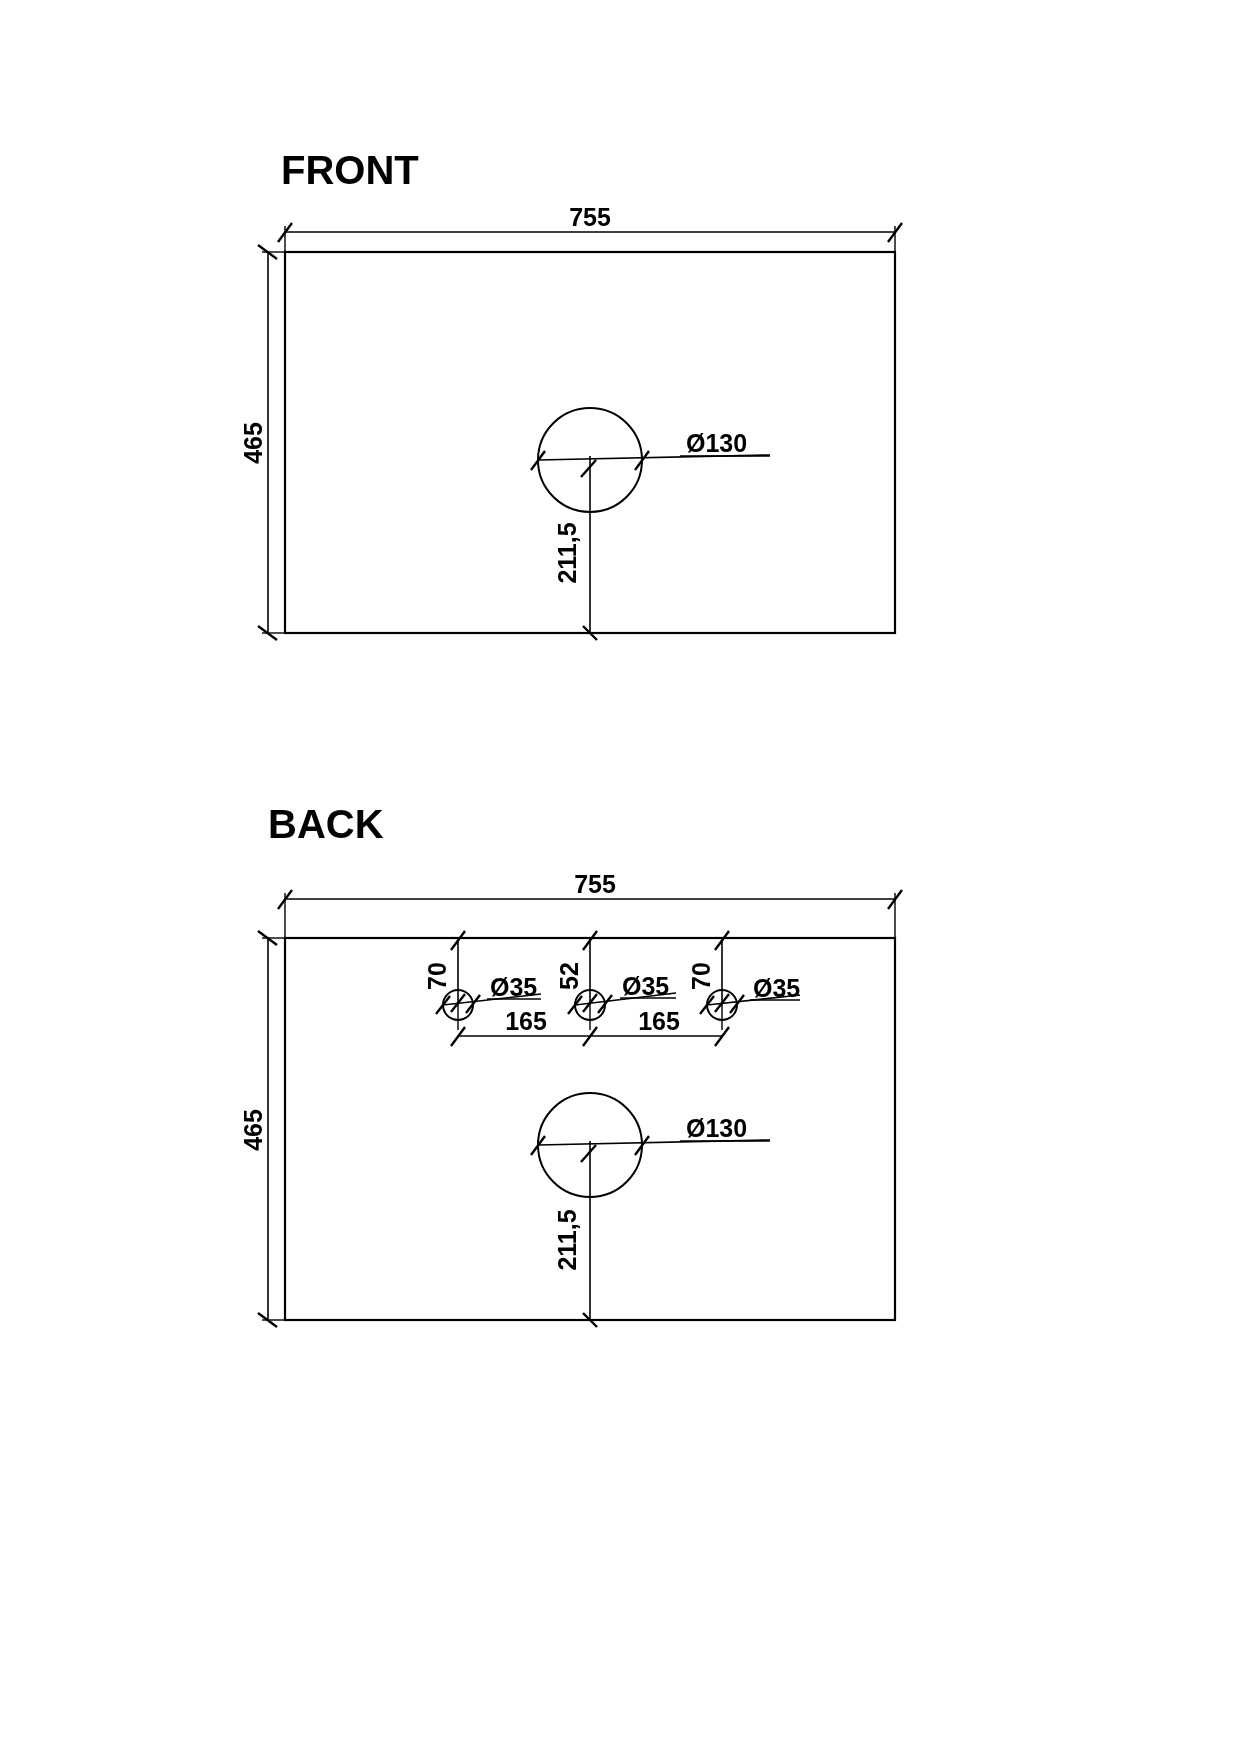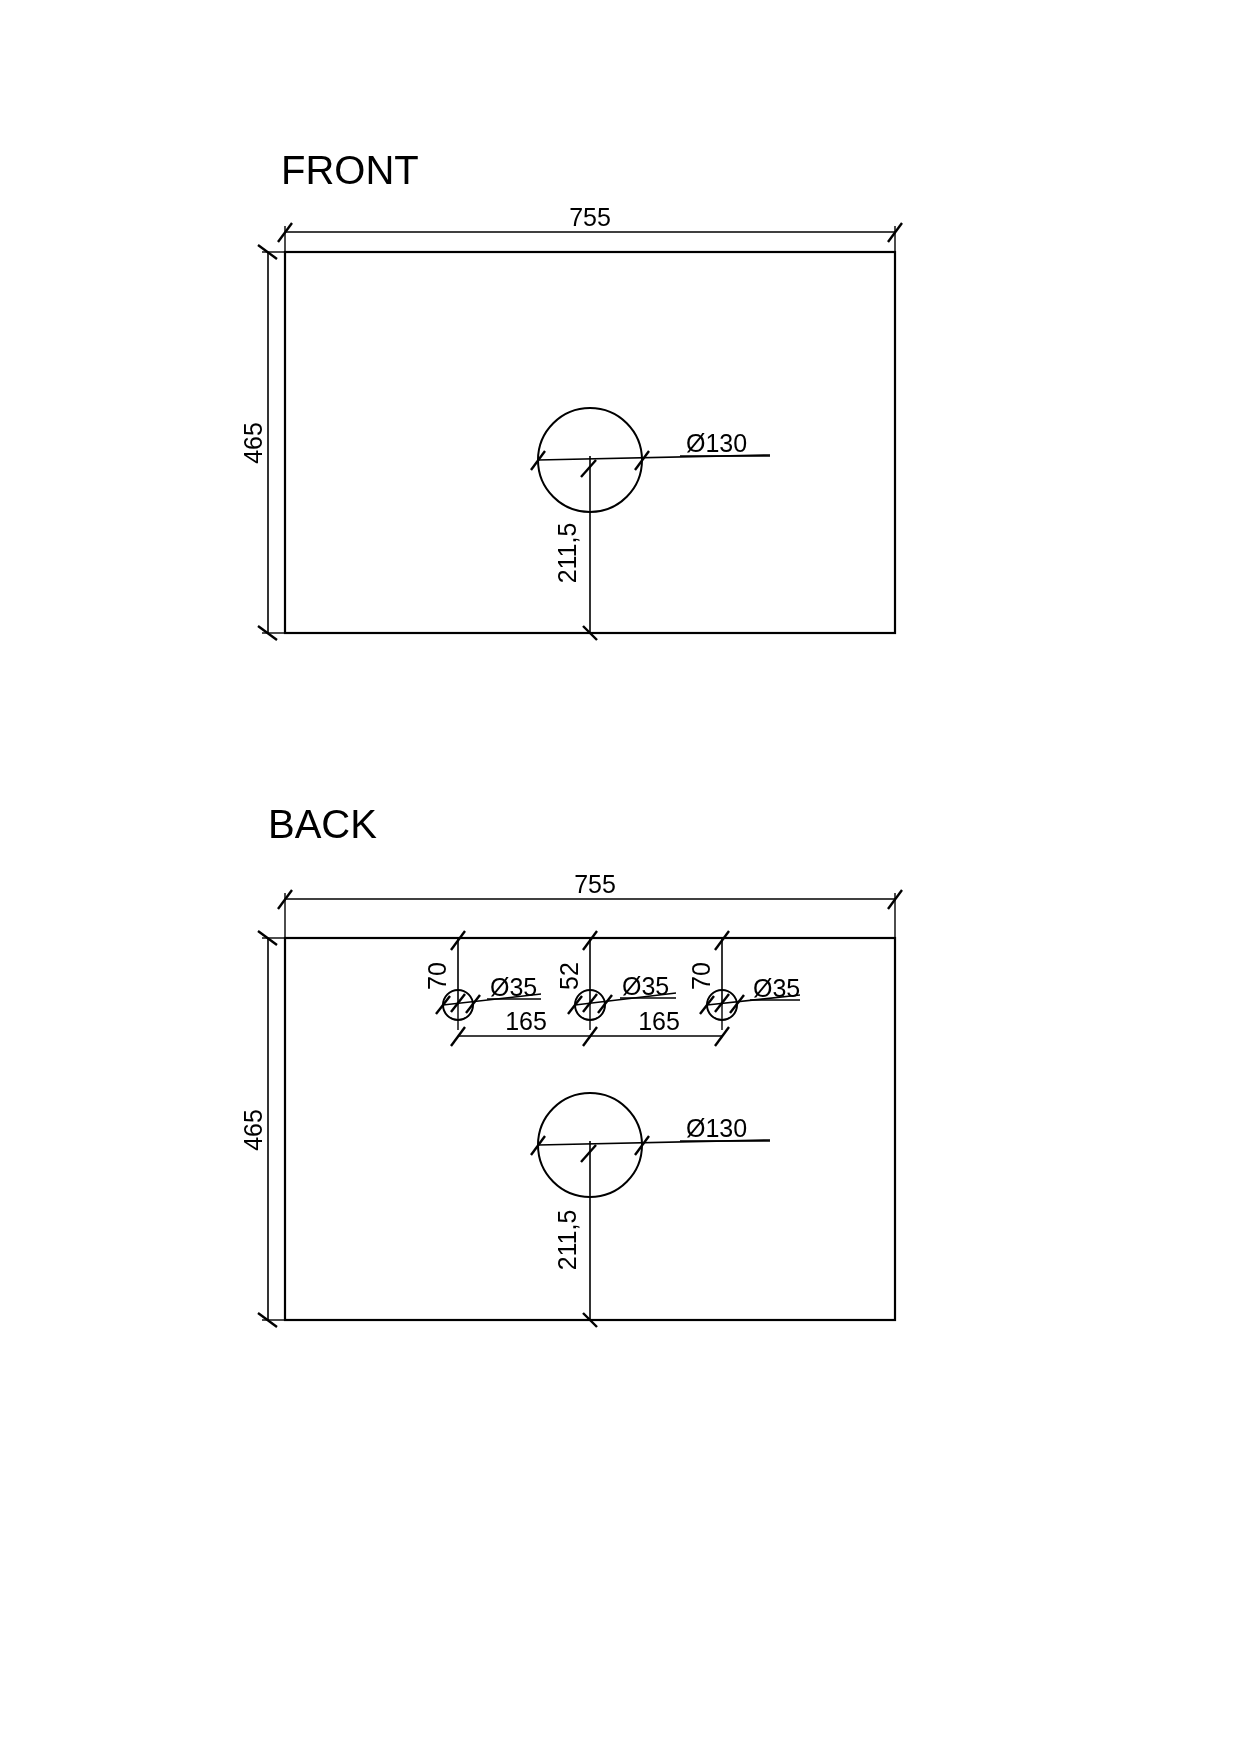--- a/index.html
+++ b/index.html
@@ -13,20 +13,21 @@
     font-family: "Liberation Sans", sans-serif;
     position: relative;
     overflow: hidden;
   }
   #drawing-root {
     position: absolute;
     left: 0;
     top: 0;
     width: 1240px;
     height: 1754px;
+    font-weight: bold;
   }
   svg {
     display: block;
   }
   .view-title {
     font-family: "Liberation Sans", sans-serif;
     font-size: 40px;
     fill: #000000;
   }
   .dim-text {

